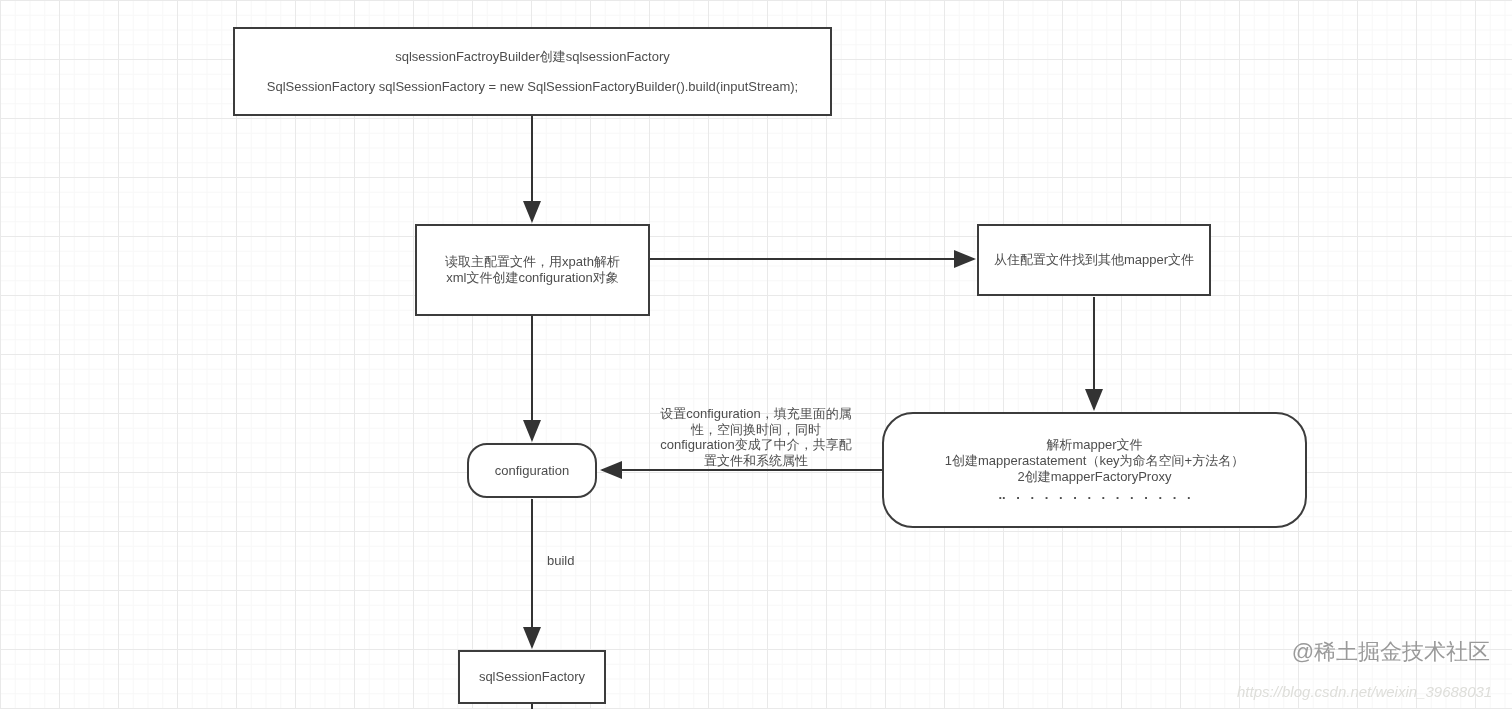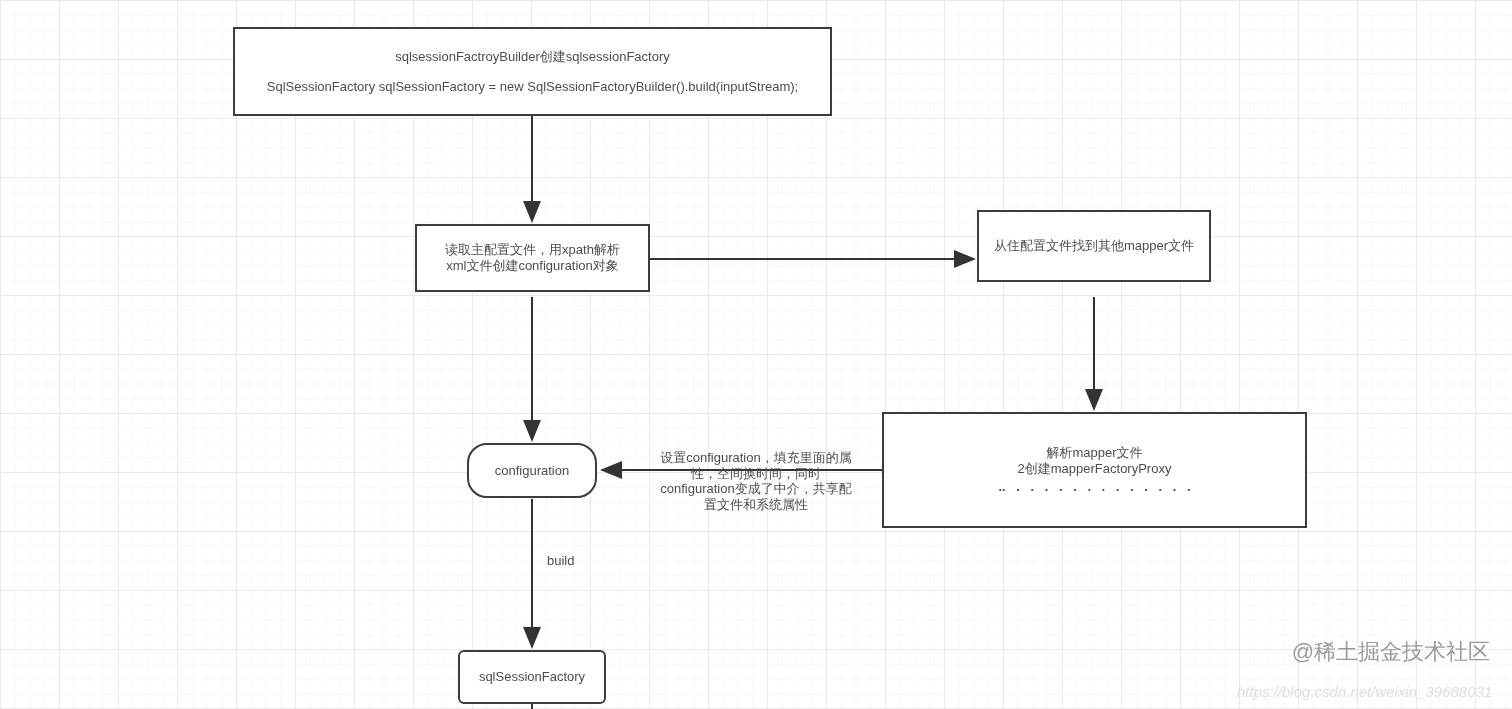--- a/index.html
+++ b/index.html
@@ -35,44 +35,43 @@
     line-height: 16px;
     display: flex;
     flex-direction: column;
     align-items: center;
     justify-content: center;
     text-align: center;
     z-index: 2;
   }
 
   .node-factory-builder { left: 233px; top: 27px;  width: 599px; height: 89px; gap: 14px; }
-  .node-read-config     { left: 415px; top: 224px; width: 235px; height: 68px; padding: 0 28px; }
-  .node-find-mappers    { left: 977px; top: 210px; width: 234px; height: 72px; padding: 0 10px; justify-content: center; }
-  .node-parse-mapper    { left: 882px; top: 412px; width: 425px; height: 116px; padding: 16px 10px; }
+  .node-read-config     { left: 415px; top: 224px; width: 235px; height: 92px; padding: 0 28px; }
+  .node-find-mappers    { left: 977px; top: 224px; width: 234px; height: 72px; padding: 0 10px; justify-content: center; }
+  .node-parse-mapper    { left: 882px; top: 412px; width: 425px; height: 116px; padding: 16px 10px; border-radius: 31px; }
   .node-configuration   { left: 467px; top: 443px; width: 130px; height: 55px; border-radius: 20px; }
-  .node-sql-session-factory { left: 458px; top: 650px; width: 148px; height: 54px; border-radius: 6px; }
+  .node-sql-session-factory { left: 458px; top: 650px; width: 148px; height: 54px; }
 
   .dots-row {
     word-spacing: 7px;
     font-weight: bold;
     color: #4d4d4d;
     letter-spacing: 0;
     margin-top: 2px;
   }
 
   .note {
     position: absolute;
     left: 655px; top: 406px;
     width: 202px;
     color: #4d4d4d;
     font-size: 13px;
     line-height: 15.5px;
     text-align: center;
     z-index: 3;
-    margin-top: 44px;
   }
 
   .edge-label {
     position: absolute;
     left: 537px; top: 553px;
     color: #4d4d4d;
     font-size: 13px;
     z-index: 2;
     margin-left: 10px;
   }
@@ -125,20 +124,21 @@
   <div class="node node-read-config">
     <div>读取主配置文件，用xpath解析xml文件创建configuration对象</div>
   </div>
 
   <div class="node node-find-mappers">
     <div>从住配置文件找到其他mapper文件</div>
   </div>
 
   <div class="node node-parse-mapper">
     <div>解析mapper文件</div>
+    <div>1创建mapperastatement（key为命名空间+方法名）</div>
     <div>2创建mapperFactoryProxy</div>
     <div class="dots-row">.. . . . . . . . . . . . . .</div>
   </div>
 
   <div class="node node-configuration">
     <div>configuration</div>
   </div>
 
   <div class="node node-sql-session-factory">
     <div>sqlSessionFactory</div>

